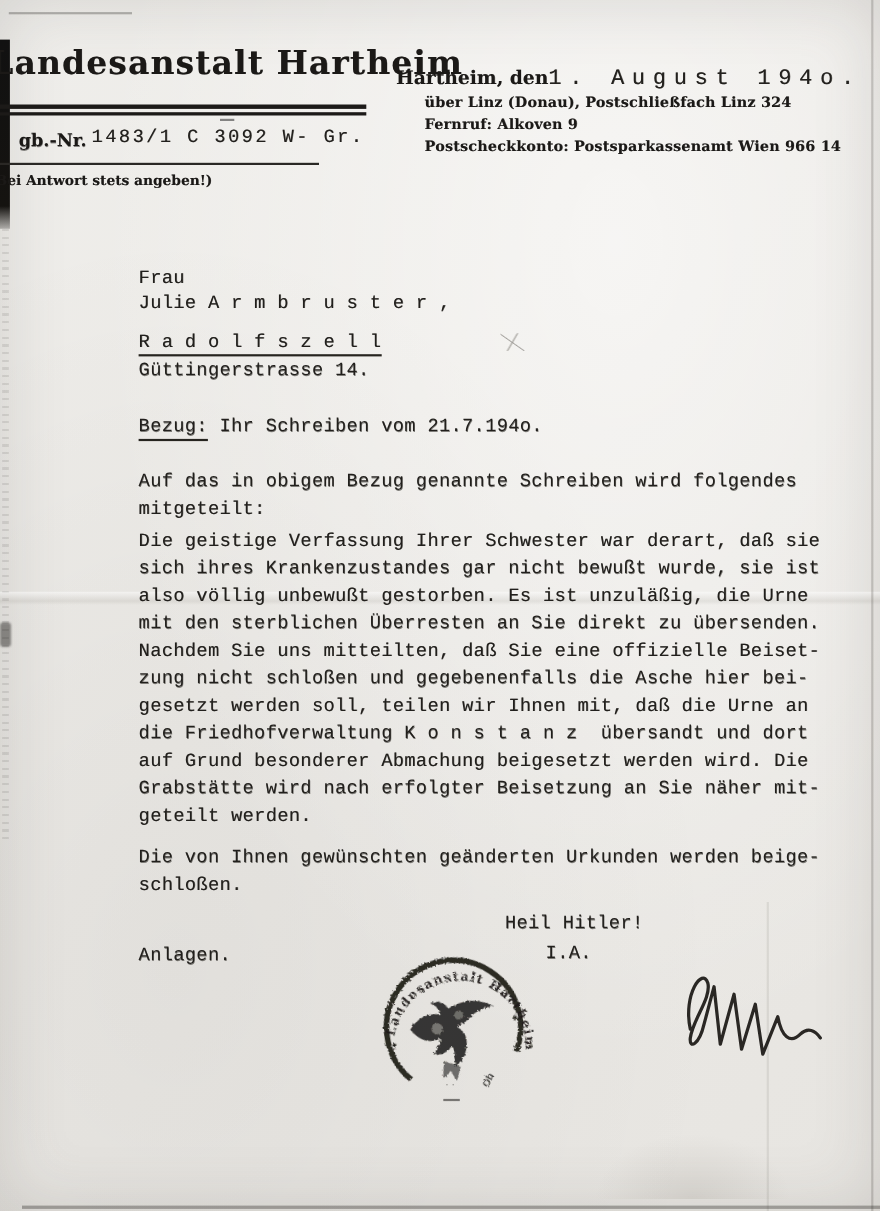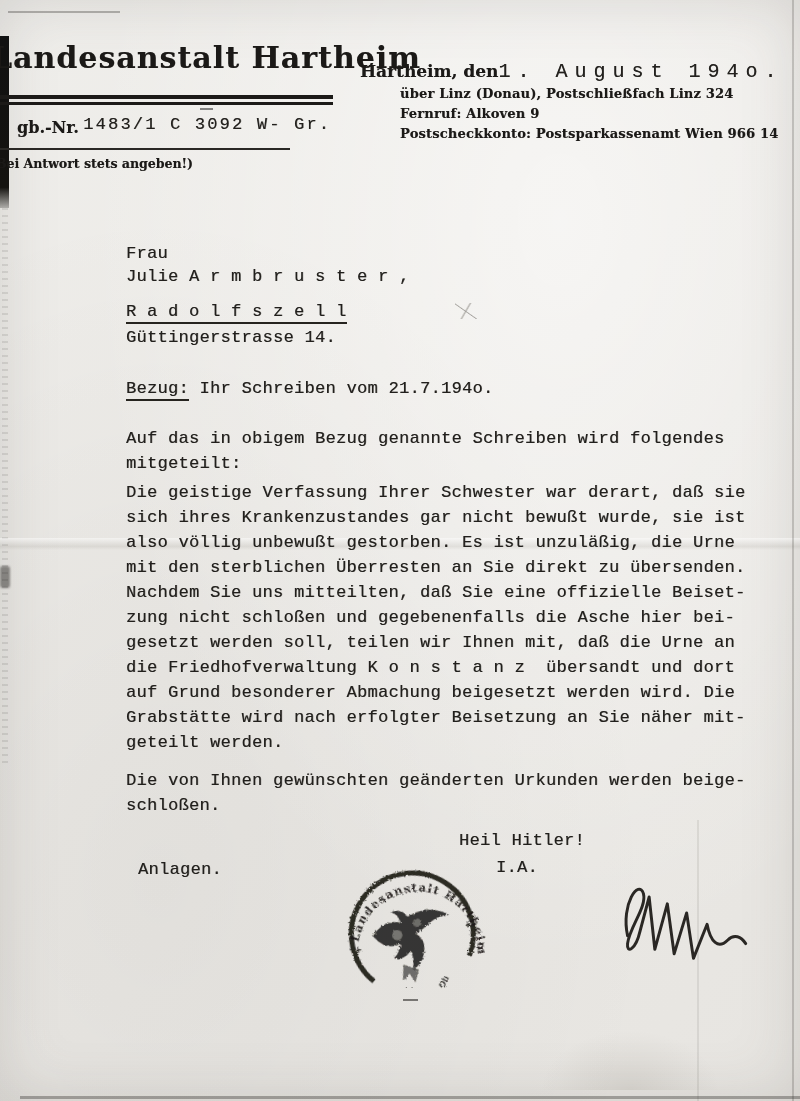--- a/index.html
+++ b/index.html
@@ -30,21 +30,21 @@
   .reflabel{font-size:16px;}
   .refnum{font-size:17px; letter-spacing:2.2px; position:relative; top:-4px;}
   .ref-underline{left:0; top:148px; width:290px; height:2px; background:#2a2825;}
   .replynote{left:-10px; top:156px; font-size:12.5px; font-weight:bold;}
   .dash-mark{left:200px; top:108px; width:13px; height:2px; background:#555; opacity:.7;}
   
   .hr-place{left:360px; top:60px; font-size:17px;text-align:center;}
   .hr-date{font-family:"Liberation Mono","DejaVu Sans Mono",monospace; font-weight:normal;
            font-size:20px; letter-spacing:7px; color:#23211e; white-space:pre;
            text-shadow:.4px .4px .6px rgba(35,32,28,.55);}
-  .hr-sub{left:400px; font-size:13px; letter-spacing:.2px;}
+  .hr-sub{left:386px; font-size:13px; letter-spacing:.2px;}
   
   .leftbar{left:0; top:36px; width:9px; height:172px; background:linear-gradient(180deg,#111 0%,#151310 88%,rgba(20,18,15,.25) 100%);}
   .leftspeckle{left:2px; top:208px; width:6px; height:560px;
     background:repeating-linear-gradient(180deg, rgba(40,38,34,.22) 0 2px, rgba(0,0,0,0) 2px 7px); opacity:.5;}
   .leftsmudge{left:0; top:566px; width:10px; height:22px; background:rgba(25,23,20,.45); border-radius:3px; filter:blur(1px);}
   .topline{left:8px; top:11px; width:112px; height:2px; background:rgba(60,58,54,.35);}
   .crease-h{left:0; top:538px; width:800px; height:12px;
     background:linear-gradient(180deg, rgba(255,255,255,.5), rgba(120,115,105,.12) 70%, rgba(0,0,0,0));}
   .crease-v{left:697px; top:820px; width:2px; height:281px; background:rgba(70,65,58,.10);}
   .rightline{left:792px; top:0; width:2px; height:1101px; background:rgba(80,76,70,.25);}
@@ -120,21 +120,21 @@
     <div class="tw line">geteilt werden.</div>
   </div>
 
   <div class="abs" style="left:126px; top:768px;">
     <div class="tw line">Die von Ihnen gewünschten geänderten Urkunden werden beige-</div>
     <div class="tw line">schloßen.</div>
   </div>
 
   <div class="abs tw" style="left:459px; top:831px;">Heil Hitler!</div>
   <div class="abs tw" style="left:496px; top:858px;">I.A.</div>
-  <div class="abs tw" style="left:138px; top:860px;">Anlagen.</div>
+  <div class="abs tw" style="left:126px; top:860px;">Anlagen.</div>
 
   <svg class="abs" style="left:328px; top:862px;" width="170" height="150" viewBox="0 0 170 150">
     <defs>
       <filter id="rough" x="-10%" y="-10%" width="120%" height="120%">
         <feTurbulence type="fractalNoise" baseFrequency="0.55" numOctaves="2" result="n"></feTurbulence>
         <feDisplacementMap in="SourceGraphic" in2="n" scale="3.5"></feDisplacementMap>
       </filter>
       <path id="arcTop" d="M 28,102 A 60,60 0 1 1 146,100" fill="none"></path>
     </defs>
     <g filter="url(#rough)" transform="rotate(-12 85 75)">

